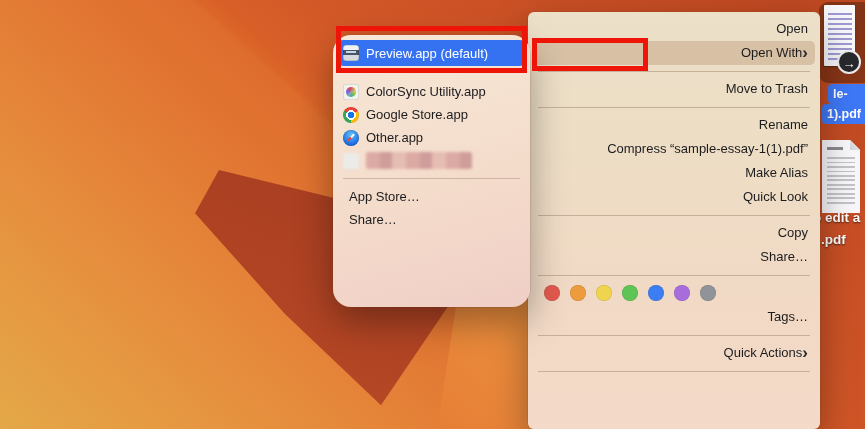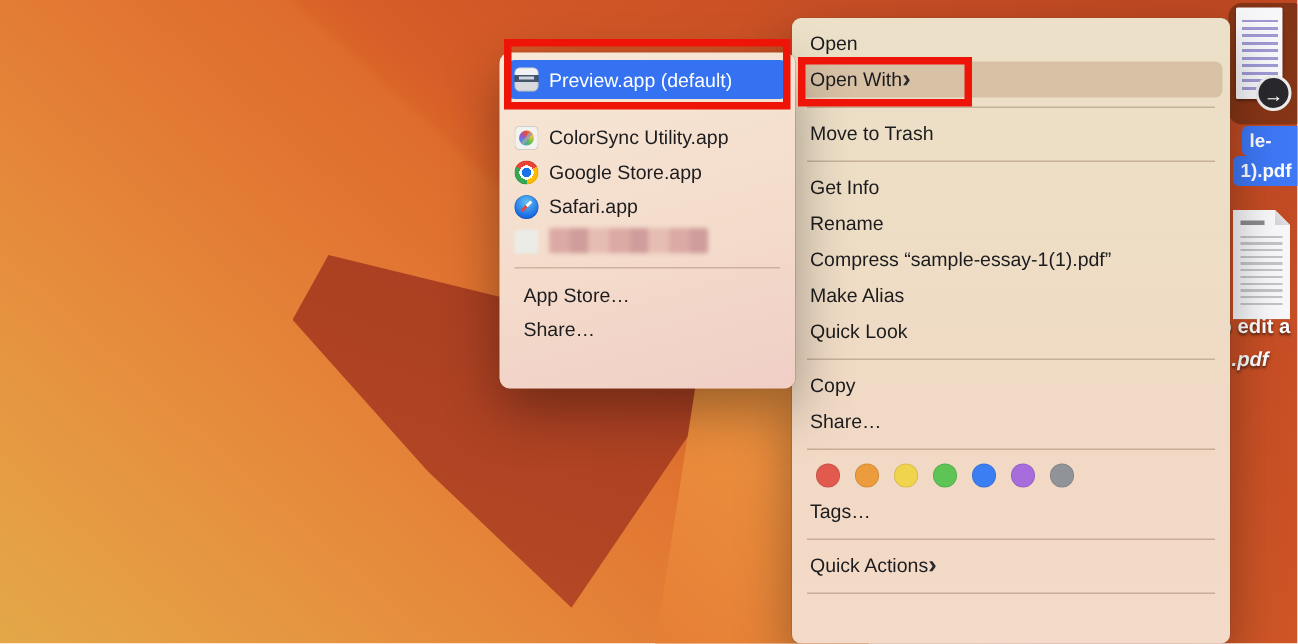--- a/index.html
+++ b/index.html
@@ -59,40 +59,40 @@
   .fold2{
     position:absolute;left:850px;top:140px;width:10px;height:10px;z-index:3;
     background:linear-gradient(45deg,#d2d2d6,#efeff2);
     clip-path:polygon(0 0,0 100%,100% 100%);
   }
   .desk-label{
     position:absolute;z-index:2;color:#fff;font-size:13.5px;font-weight:700;
     text-shadow:0 1px 2px rgba(0,0,0,0.65);white-space:nowrap;
   }
   .dl1{left:813px;top:210px;}
-  .dl2{left:821px;top:232px;font-style:italic;}
+  .dl2{left:821px;top:232px;}
   
   .menu{
     position:absolute;box-sizing:border-box;
     box-shadow:0 14px 36px rgba(0,0,0,0.35),0 0 0 0.5px rgba(120,80,50,0.25);
     color:#1c1c1e;font-size:13px;
   }
   .main-menu{
     left:528px;top:12px;width:292px;height:417px;z-index:10;border-radius:6px;
     background:linear-gradient(180deg,#ece0c8 0%,#eeddc5 35%,#f1d9c5 70%,#f4dac8 100%);
     padding-top:5px;
   }
   .submenu{
-    left:333px;top:35px;width:197px;height:224px;z-index:20;border-radius:7px;
+    left:333px;top:35px;width:197px;height:272px;z-index:20;border-radius:18px;
     background:linear-gradient(165deg,#f7e8d7 0%,#f4dccb 55%,#f0cfc6 100%);
     padding-top:5px;
   }
   .mi{
     height:24px;line-height:24px;margin:0 5px;padding:0 7px;border-radius:5px;
-    display:flex;align-items:center;justify-content:flex-start;white-space:nowrap;
+    display:flex;align-items:center;justify-content:flex-end;white-space:nowrap;
   }
   .mi .lbl{pointer-events:none;}
   .mi.hovered{background:rgba(160,115,78,0.28);}
   .chev{font-size:17px;font-weight:600;color:#2b2b2d;line-height:22px;}
   .msep{height:1px;background:rgba(95,62,40,0.28);margin:5.5px 10px;}
   .tagrow{height:24px;margin:0 5px;padding:0 7px 0 11px;display:flex;align-items:center;gap:10px;}
   .dot{width:16px;height:16px;border-radius:50%;box-shadow:inset 0 0 0 0.5px rgba(0,0,0,0.15);}
   
   .smi{
     height:23px;margin:0 5px;padding:0 5px;border-radius:5px;
@@ -171,23 +171,20 @@
   <div class="mi hovered">
     <span class="lbl">Open With</span>
     <span class="chev">›</span>
   </div>
   <div class="msep"></div>
   <div class="mi">
     <span class="lbl">Move to Trash</span>
   </div>
   <div class="msep"></div>
   <div class="mi">
-    <span class="lbl">Get Info</span>
-  </div>
-  <div class="mi">
     <span class="lbl">Rename</span>
   </div>
   <div class="mi">
     <span class="lbl">Compress “sample-essay-1(1).pdf”</span>
   </div>
   <div class="mi">
     <span class="lbl">Make Alias</span>
   </div>
   <div class="mi">
     <span class="lbl">Quick Look</span>
@@ -229,21 +226,21 @@
   <div class="smi">
     <span class="appicon ic-colorsync"></span>
     <span class="lbl">ColorSync Utility.app</span>
   </div>
   <div class="smi">
     <span class="appicon ic-chrome"></span>
     <span class="lbl">Google Store.app</span>
   </div>
   <div class="smi">
     <span class="appicon ic-safari"></span>
-    <span class="lbl">Safari.app</span>
+    <span class="lbl">Other.app</span>
   </div>
   <div class="smi">
     <span class="appicon ic-redacted"></span>
     <span class="redacted-blob"></span>
   </div>
   <div class="msep"></div>
   <div class="smi plain">
     <span class="lbl">App Store…</span>
   </div>
   <div class="smi plain">

